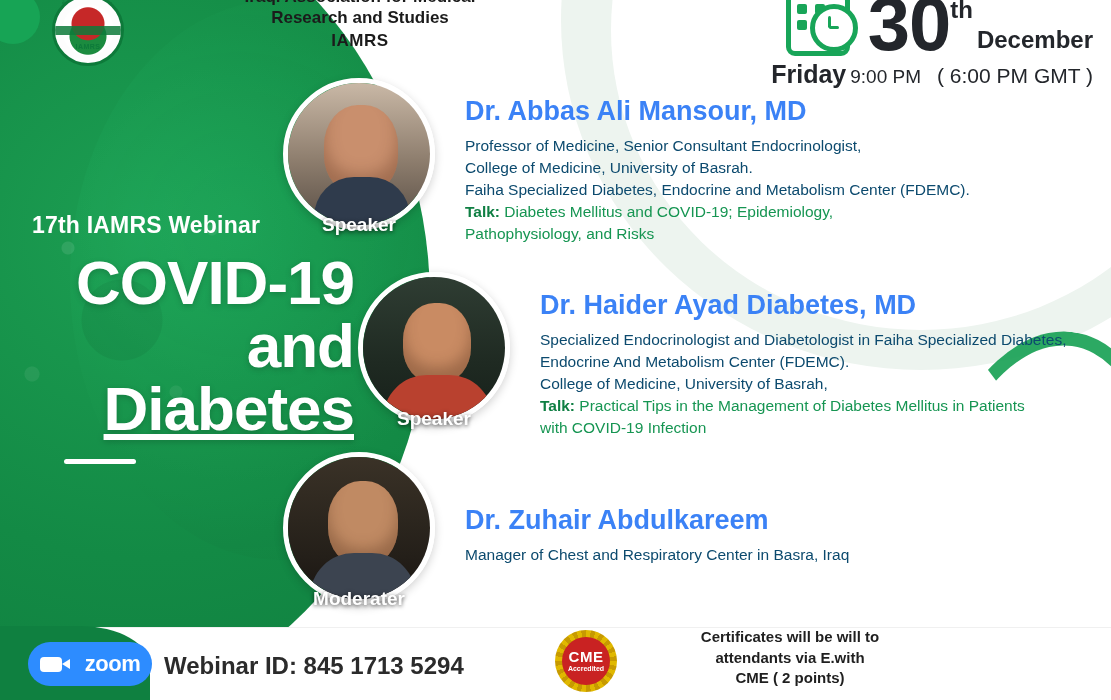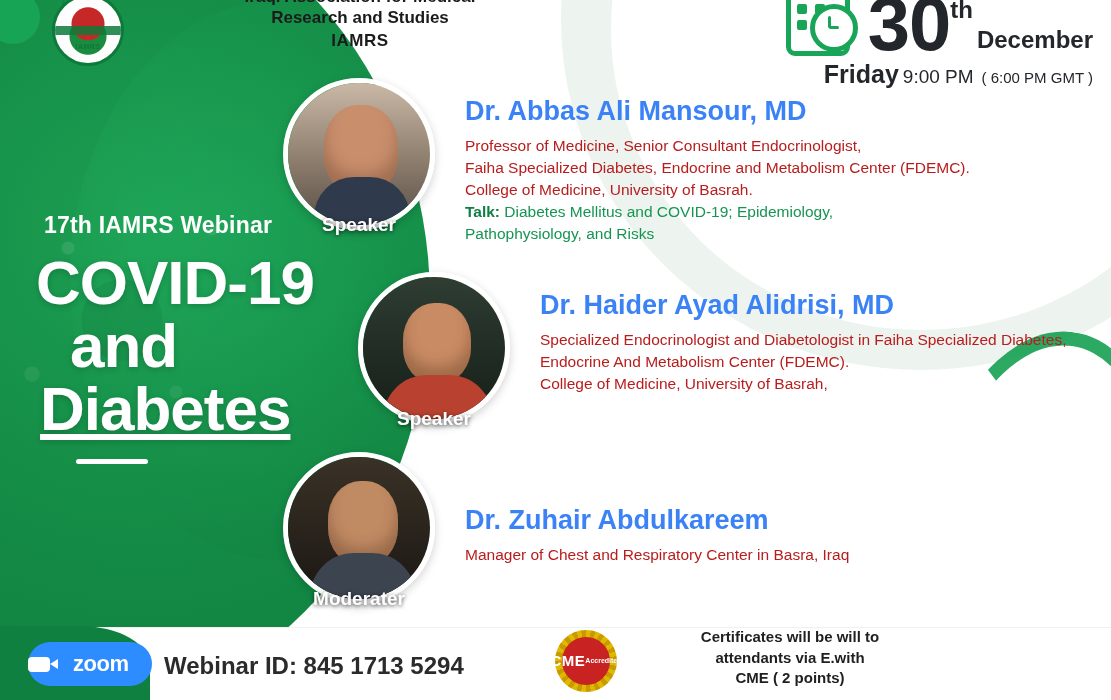--- a/index.html
+++ b/index.html
@@ -312,46 +312,47 @@
   }
   .time-row .weekday {
     font-size: 25px;
     font-weight: bold;
   }
   .time-row .local {
     font-size: 19px;
     margin-left: 4px;
   }
   .time-row .gmt {
-    font-size: 15px;
-    margin-left: 8px;
+    font-size: 21px;
+    margin-left: 16px;
   }
 
   
   .left-title {
     position: absolute;
-    left: 36px;
+    left: 24px;
     top: 212px;
     width: 330px;
     z-index: 7;
     color: #ffffff;
   }
   .webinar-line {
     font-size: 23px;
     font-weight: bold;
     margin-left: 8px;
     letter-spacing: .2px;
   }
   .main-title {
     font-size: 62px;
     font-weight: bold;
     line-height: 1.02;
     letter-spacing: -1px;
     margin-top: 12px;
     text-shadow: 0 2px 6px rgba(0,0,0,.18);
+    text-align: right;
   }
   .main-title .l2 { padding-left: 34px; }
   .main-title .l3 { padding-left: 4px; text-decoration: underline; }
   .title-underline {
     width: 72px;
     height: 5px;
     background: #ffffff;
     border-radius: 3px;
     margin: 18px 0 0 40px;
   }
@@ -386,21 +387,21 @@
     white-space: nowrap;
   }
   .sp-name {
     font-size: 27px;
     font-weight: bold;
     color: #3b82f6;
     margin-bottom: 8px;
   }
   .sp-body {
     font-size: 15.5px;
-    color: #b91c1c;
+    color: #0c4a6e;
     line-height: 1.42;
   }
   .sp-talk {
     color: #169552;
     line-height: 1.42;
     font-size: 15.5px;
   }
   .sp-talk b { color: #0f7f43; }
 
   
@@ -468,20 +469,21 @@
   .zoom-pill {
     position: absolute;
     left: 28px;
     bottom: 14px;
     width: 124px;
     height: 44px;
     border-radius: 22px;
     background: #2d8cff;
     display: flex;
     align-items: center;
+    justify-content: center;
     gap: 23px;
     z-index: 9;
   }
   .zoom-cam {
     width: 22px;
     height: 15px;
     background: #ffffff;
     border-radius: 4px;
     position: relative;
   }
@@ -525,20 +527,21 @@
     background:
       repeating-conic-gradient(#e0b800 0deg 9deg, #c79a00 9deg 18deg);
   }
   .cme-seal .inner {
     position: absolute;
     inset: 7px;
     border-radius: 50%;
     background: #c92222;
     color: #ffffff;
     display: flex;
+    flex-direction: column;
     align-items: center;
     justify-content: center;
     line-height: 1.05;
   }
   .cme-seal .inner .big { font-size: 15px; font-weight: bold; letter-spacing: .5px; }
   .cme-seal .inner .small { font-size: 7px; font-weight: bold; }
   .cert-text {
     position: absolute;
     left: 625px;
     bottom: 12px;
@@ -608,42 +611,47 @@
   <div class="avatar-wrap" id="sp1-avatar">
     <div class="avatar">
       <div class="photo ph1"></div>
     </div>
     <div class="role-badge">Speaker</div>
   </div>
   <div id="sp1-text">
     <div class="sp-name">Dr. Abbas Ali Mansour, MD</div>
     <div class="sp-body">
       <div>Professor of Medicine, Senior Consultant Endocrinologist,</div>
+      <div>College of Medicine, University of Basrah.</div>
       <div>Faiha Specialized Diabetes, Endocrine and Metabolism Center (FDEMC).</div>
-      <div>College of Medicine, University of Basrah.</div>
     </div>
     <div class="sp-talk">
       <b>Talk:</b>
       <span>Diabetes Mellitus and COVID-19; Epidemiology,</span>
       <div>Pathophysiology, and Risks</div>
     </div>
   </div>
 
   <div class="avatar-wrap" id="sp2-avatar">
     <div class="avatar">
       <div class="photo ph2"></div>
     </div>
     <div class="role-badge">Speaker</div>
   </div>
   <div id="sp2-text">
-    <div class="sp-name">Dr. Haider Ayad Alidrisi, MD</div>
+    <div class="sp-name">Dr. Haider Ayad Diabetes, MD</div>
     <div class="sp-body">
       <div>Specialized Endocrinologist and Diabetologist in Faiha Specialized Diabetes,</div>
       <div>Endocrine And Metabolism Center (FDEMC).</div>
       <div>College of Medicine, University of Basrah,</div>
+    </div>
+    <div class="sp-talk">
+      <b>Talk:</b>
+      <span>Practical Tips in the Management of Diabetes Mellitus in Patients</span>
+      <div> with COVID-19 Infection</div>
     </div>
   </div>
 
   <div class="avatar-wrap" id="sp3-avatar">
     <div class="avatar">
       <div class="photo ph3"></div>
     </div>
     <div class="role-badge">Moderater</div>
   </div>
   <div id="sp3-text">

